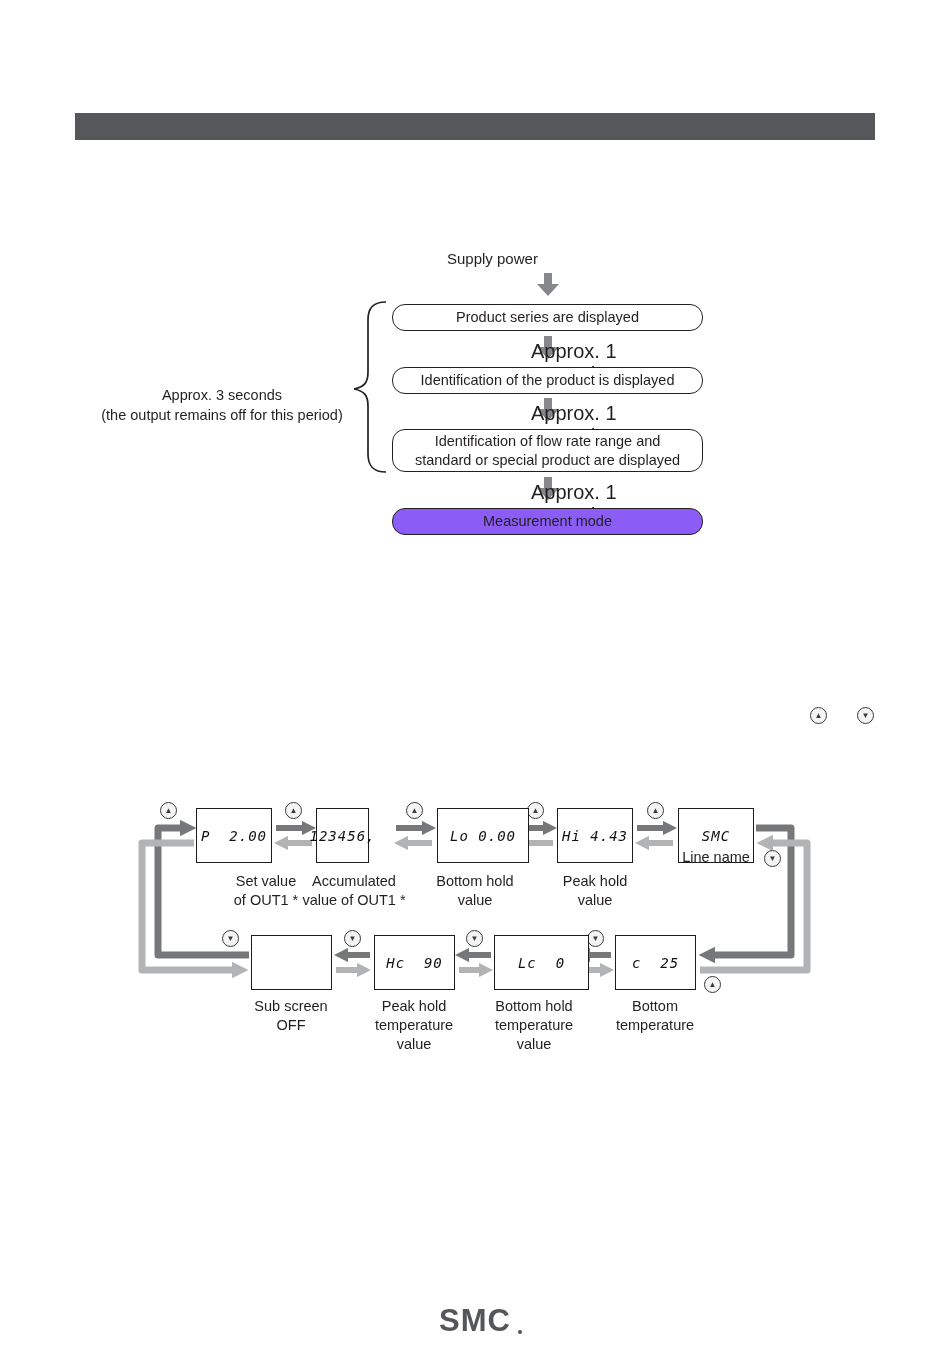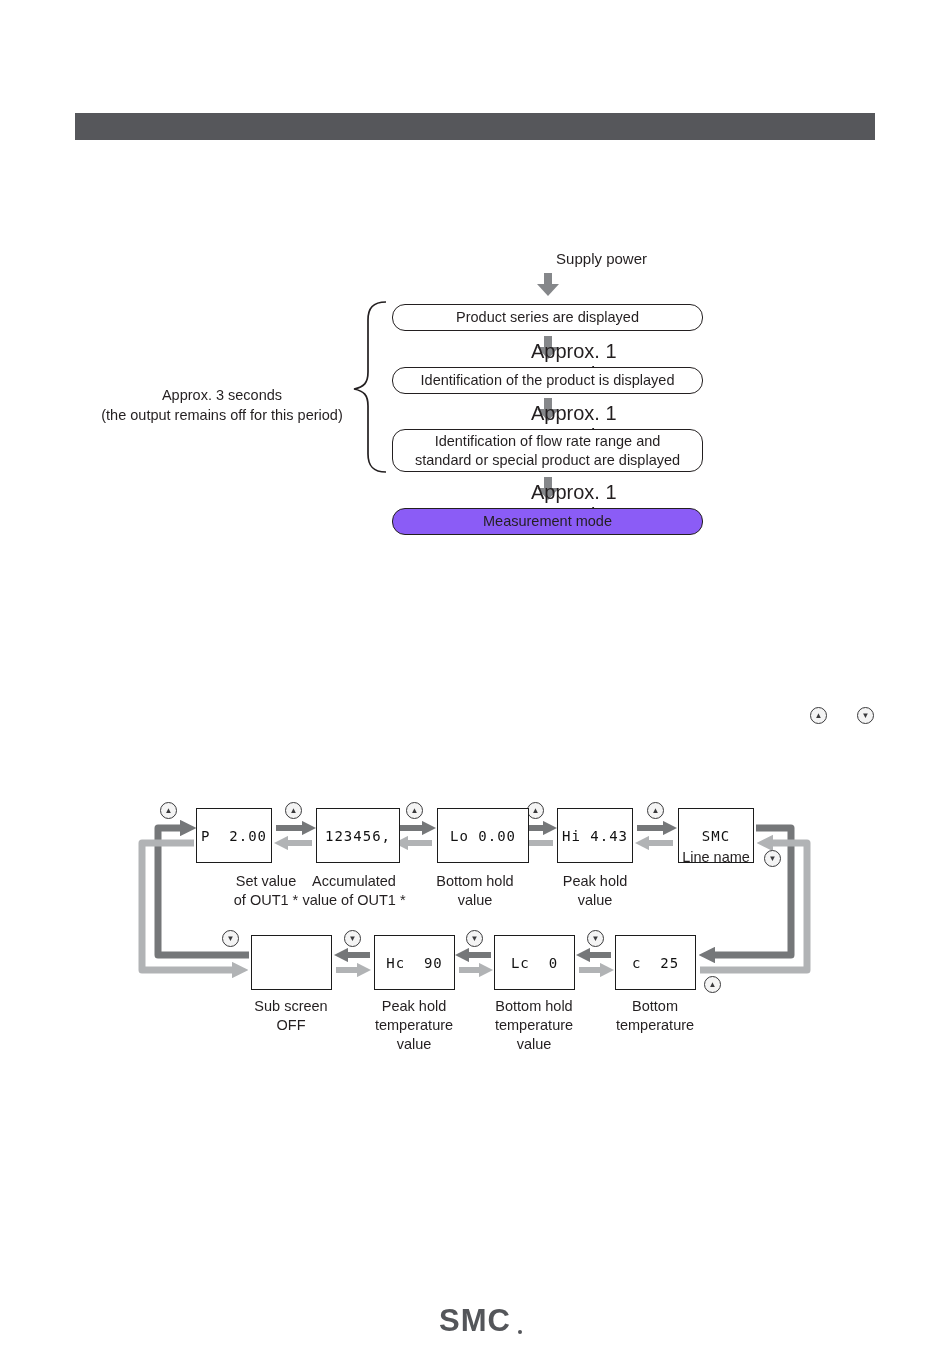--- a/index.html
+++ b/index.html
@@ -4,38 +4,38 @@
 <style>
   * { margin:0; padding:0; box-sizing:border-box; }
   html,body { background:#ffffff; }
   body { width:950px; height:1360px; position:relative; font-family:"Liberation Sans", sans-serif; color:#231f20; }
   .abs { position:absolute; }
 
   
   .header-bar { left:75px; top:113px; width:800px; height:27px; background:#56575b; }
 
   
-  .supply { left:447px; top:250px; width:200px; text-align:right; font-size:15px; }
+  .supply { left:447px; top:250px; width:200px; text-align:left; font-size:15px; }
   .fbox { left:392px; width:311px; border:1.4px solid #231f20; border-radius:13px; background:#fff;
           display:flex; align-items:center; justify-content:center; text-align:center;
           font-size:14.5px; line-height:1.3; white-space:pre-line; }
   .fbox.final { background:#8b5cf6; }
   .varrow { width:22px; display:flex; flex-direction:column; align-items:center; }
   .varrow .sh { width:8px; height:11px; background:#85878a; }
   .varrow .hd { width:0; height:0; border-left:11px solid transparent; border-right:11px solid transparent; border-top:12px solid #85878a; }
   .interval { left:531px; width:140px; font-size:20px; }
   .duration-note { left:97px; top:386px; width:250px; text-align:center; font-size:14.5px; line-height:1.35; white-space:pre-line; }
 
   
   .btn { width:17px; height:17px; border-radius:50%; border:1.6px solid #3a3a3c; background:#f4f4f4;
          display:flex; align-items:center; justify-content:center; font-size:8px; color:#3a3a3c; line-height:1; }
 
   
   .lcd { border:1.6px solid #1c1c1c; background:#fff; display:flex; align-items:center; justify-content:center; }
-  .lcd .v { font-family:"DejaVu Sans Mono", monospace; font-size:14px; letter-spacing:1px; color:#111; white-space:pre; }
+  .lcd .v { font-family:"DejaVu Sans Mono", monospace; font-style:italic; font-size:14px; letter-spacing:1px; color:#111; white-space:pre; }
   .dlabel { text-align:center; font-size:14.5px; line-height:1.3; white-space:pre-line; }
 
   
   .logo { left:425px; top:1303px; width:100px; text-align:center; font-size:31px; font-weight:bold; letter-spacing:1px; color:#54565a; }
   .logo-dot { position:absolute; left:93px; bottom:5px; width:4px; height:4px; background:#54565a; border-radius:50%; }
 </style>
 </head>
 <body>
 
 <div class="abs header-bar"></div>
@@ -119,21 +119,21 @@
 <span class="abs btn" style="left:160px; top:802px;">▲</span>
 <span class="abs btn" style="left:285px; top:802px;">▲</span>
 <span class="abs btn" style="left:406px; top:802px;">▲</span>
 <span class="abs btn" style="left:527px; top:802px;">▲</span>
 <span class="abs btn" style="left:647px; top:802px;">▲</span>
 <span class="abs btn" style="left:764px; top:850px;">▼</span>
 
 <div class="abs lcd" style="left:196px; top:808px; width:76px; height:55px;">
     <span class="v">P  2.00</span>
   </div>
-<div class="abs lcd" style="left:316px; top:808px; width:84px; height:55px;">
+<div class="abs lcd" style="left:316px; top:808px; width:53px; height:55px;">
     <span class="v">123456,</span>
   </div>
 <div class="abs lcd" style="left:437px; top:808px; width:92px; height:55px;">
     <span class="v">Lo 0.00</span>
   </div>
 <div class="abs lcd" style="left:557px; top:808px; width:76px; height:55px;">
     <span class="v">Hi 4.43</span>
   </div>
 <div class="abs lcd" style="left:678px; top:808px; width:76px; height:55px;">
     <span class="v">SMC</span>
@@ -154,21 +154,21 @@
 <span class="abs btn" style="left:466px; top:930px;">▼</span>
 <span class="abs btn" style="left:587px; top:930px;">▼</span>
 <span class="abs btn" style="left:704px; top:976px;">▲</span>
 
 <div class="abs lcd" style="left:251px; top:935px; width:81px; height:55px;">
     <span class="v"></span>
   </div>
 <div class="abs lcd" style="left:374px; top:935px; width:81px; height:55px;">
     <span class="v">Hc  90</span>
   </div>
-<div class="abs lcd" style="left:494px; top:935px; width:81px; height:55px;">
+<div class="abs lcd" style="left:494px; top:935px; width:95px; height:55px;">
     <span class="v">Lc  0</span>
   </div>
 <div class="abs lcd" style="left:615px; top:935px; width:81px; height:55px;justify-content:center;">
     <span class="v">c  25</span>
   </div>
 
 <div class="abs dlabel" style="left:211px; top:997px; width:160px;">Sub screen
 OFF</div>
 <div class="abs dlabel" style="left:334px; top:997px; width:160px;">Peak hold
 temperature

